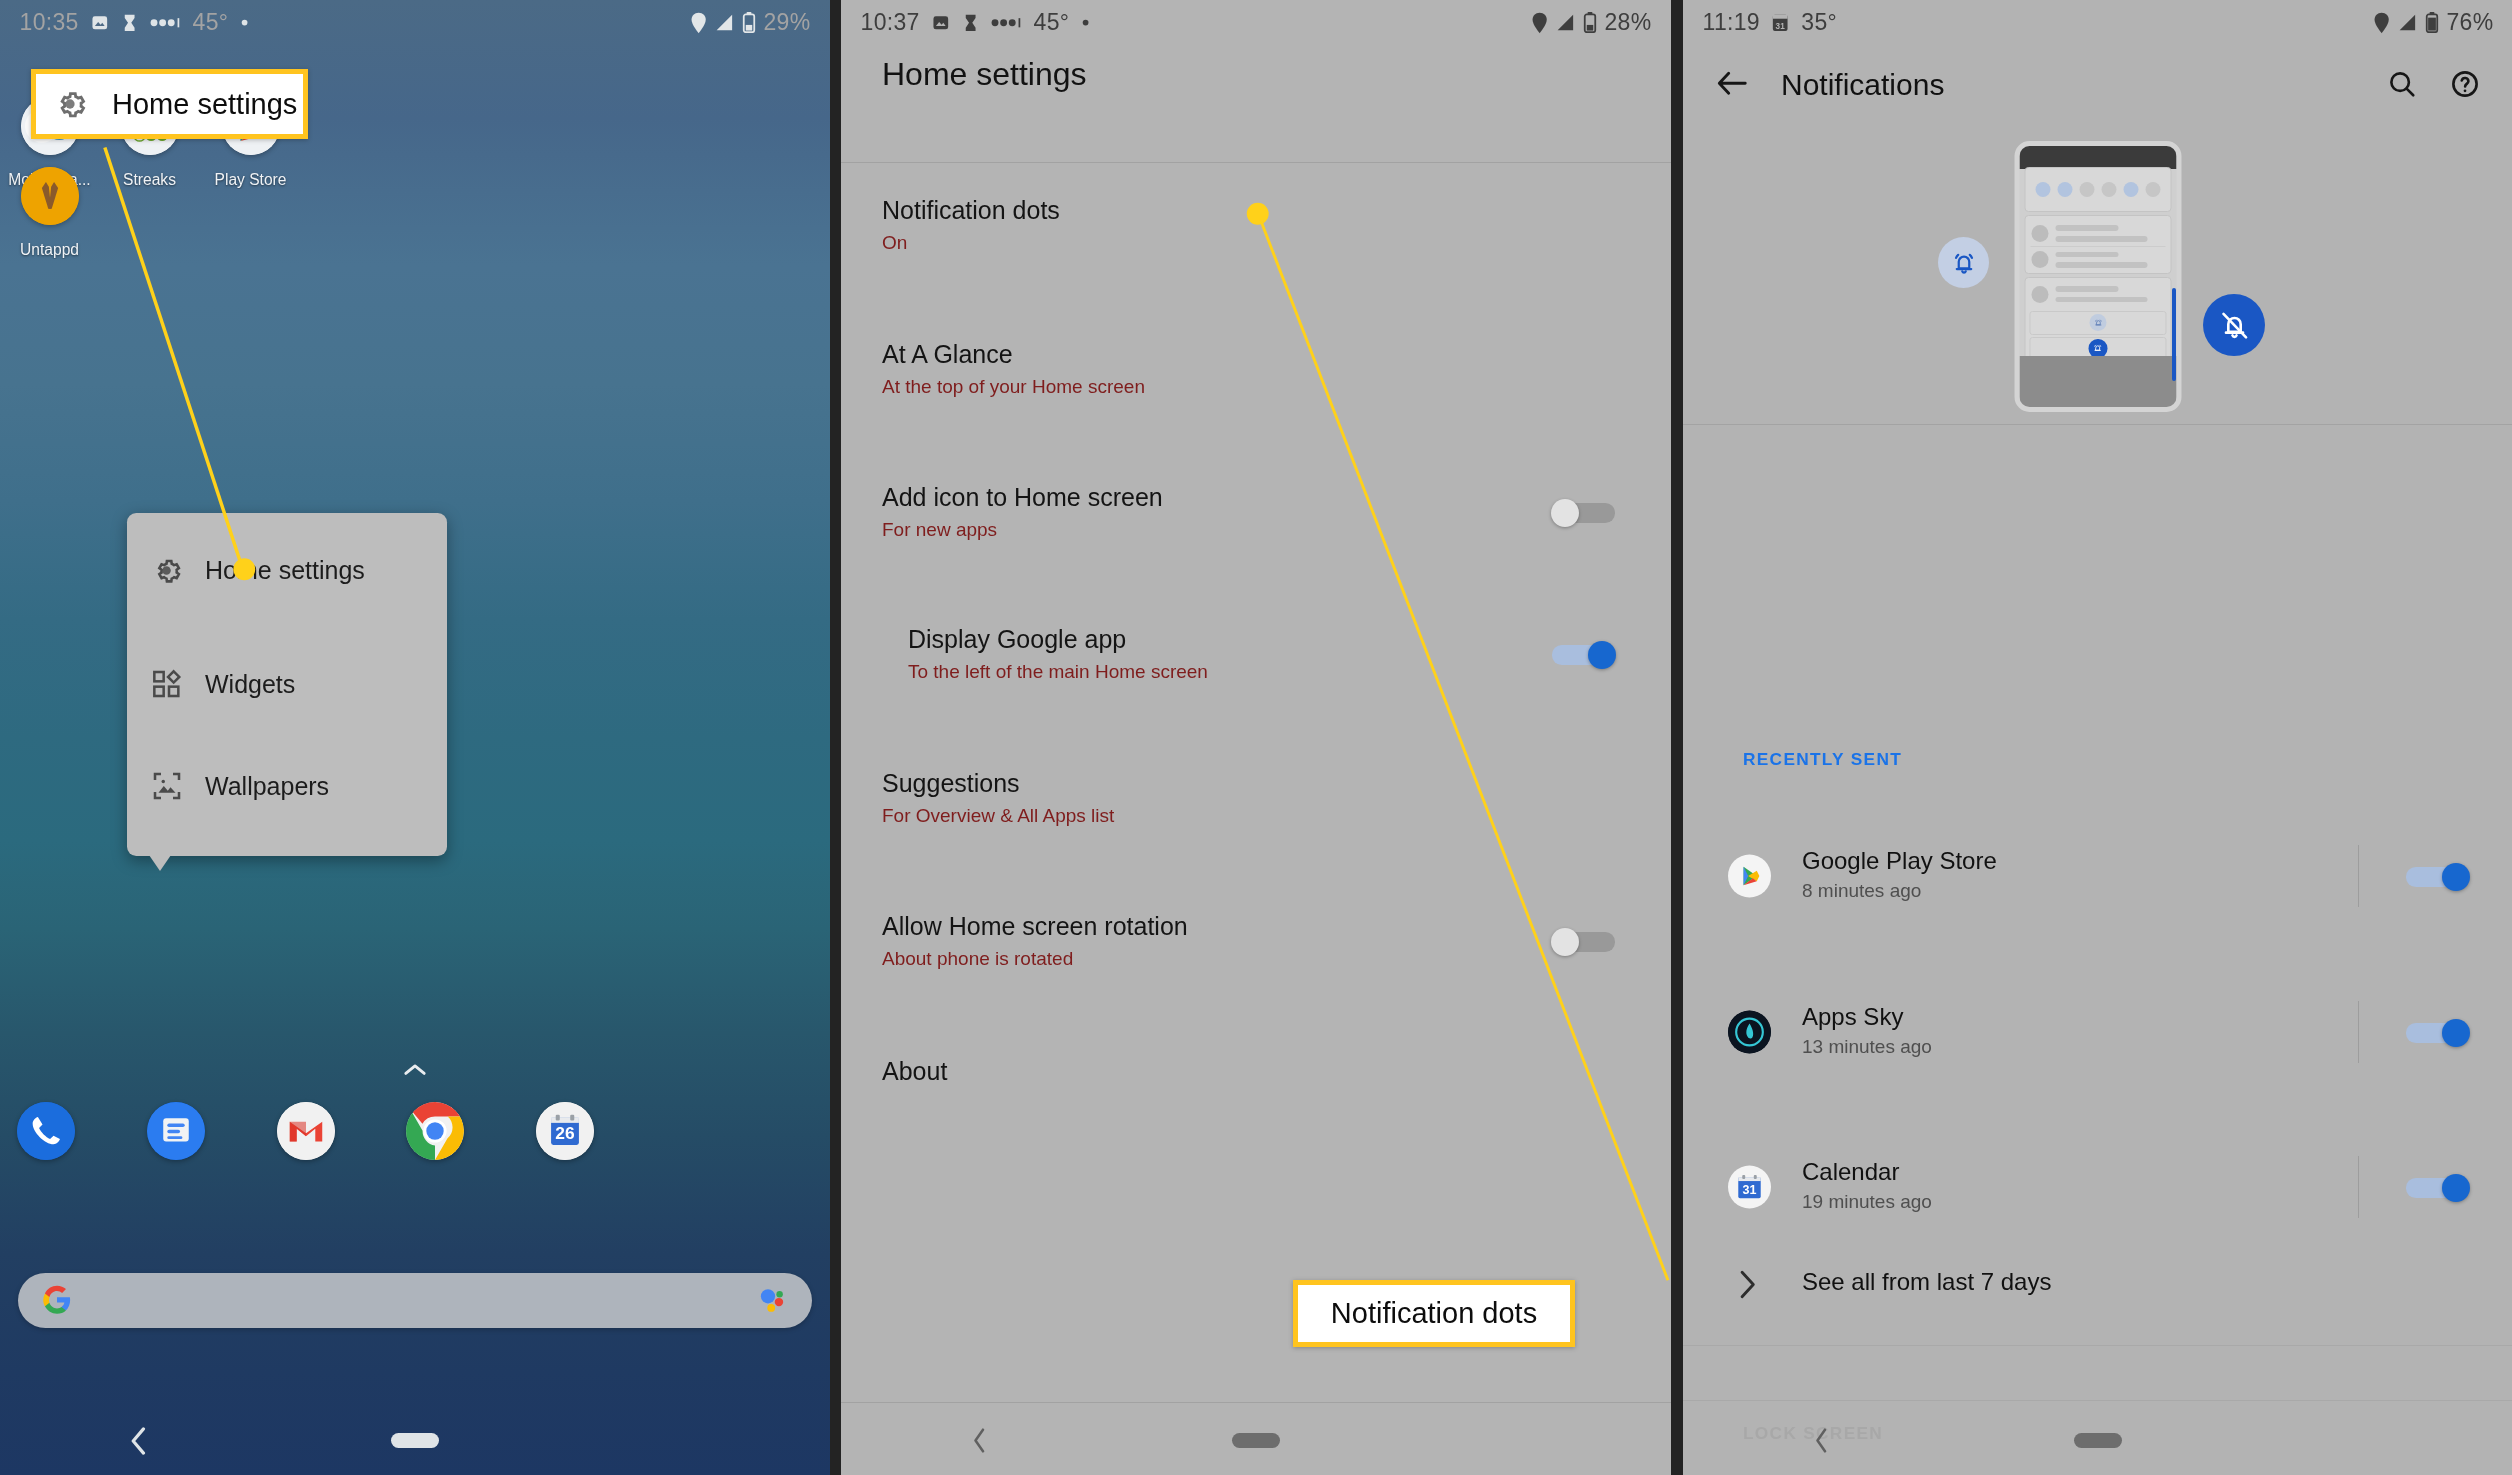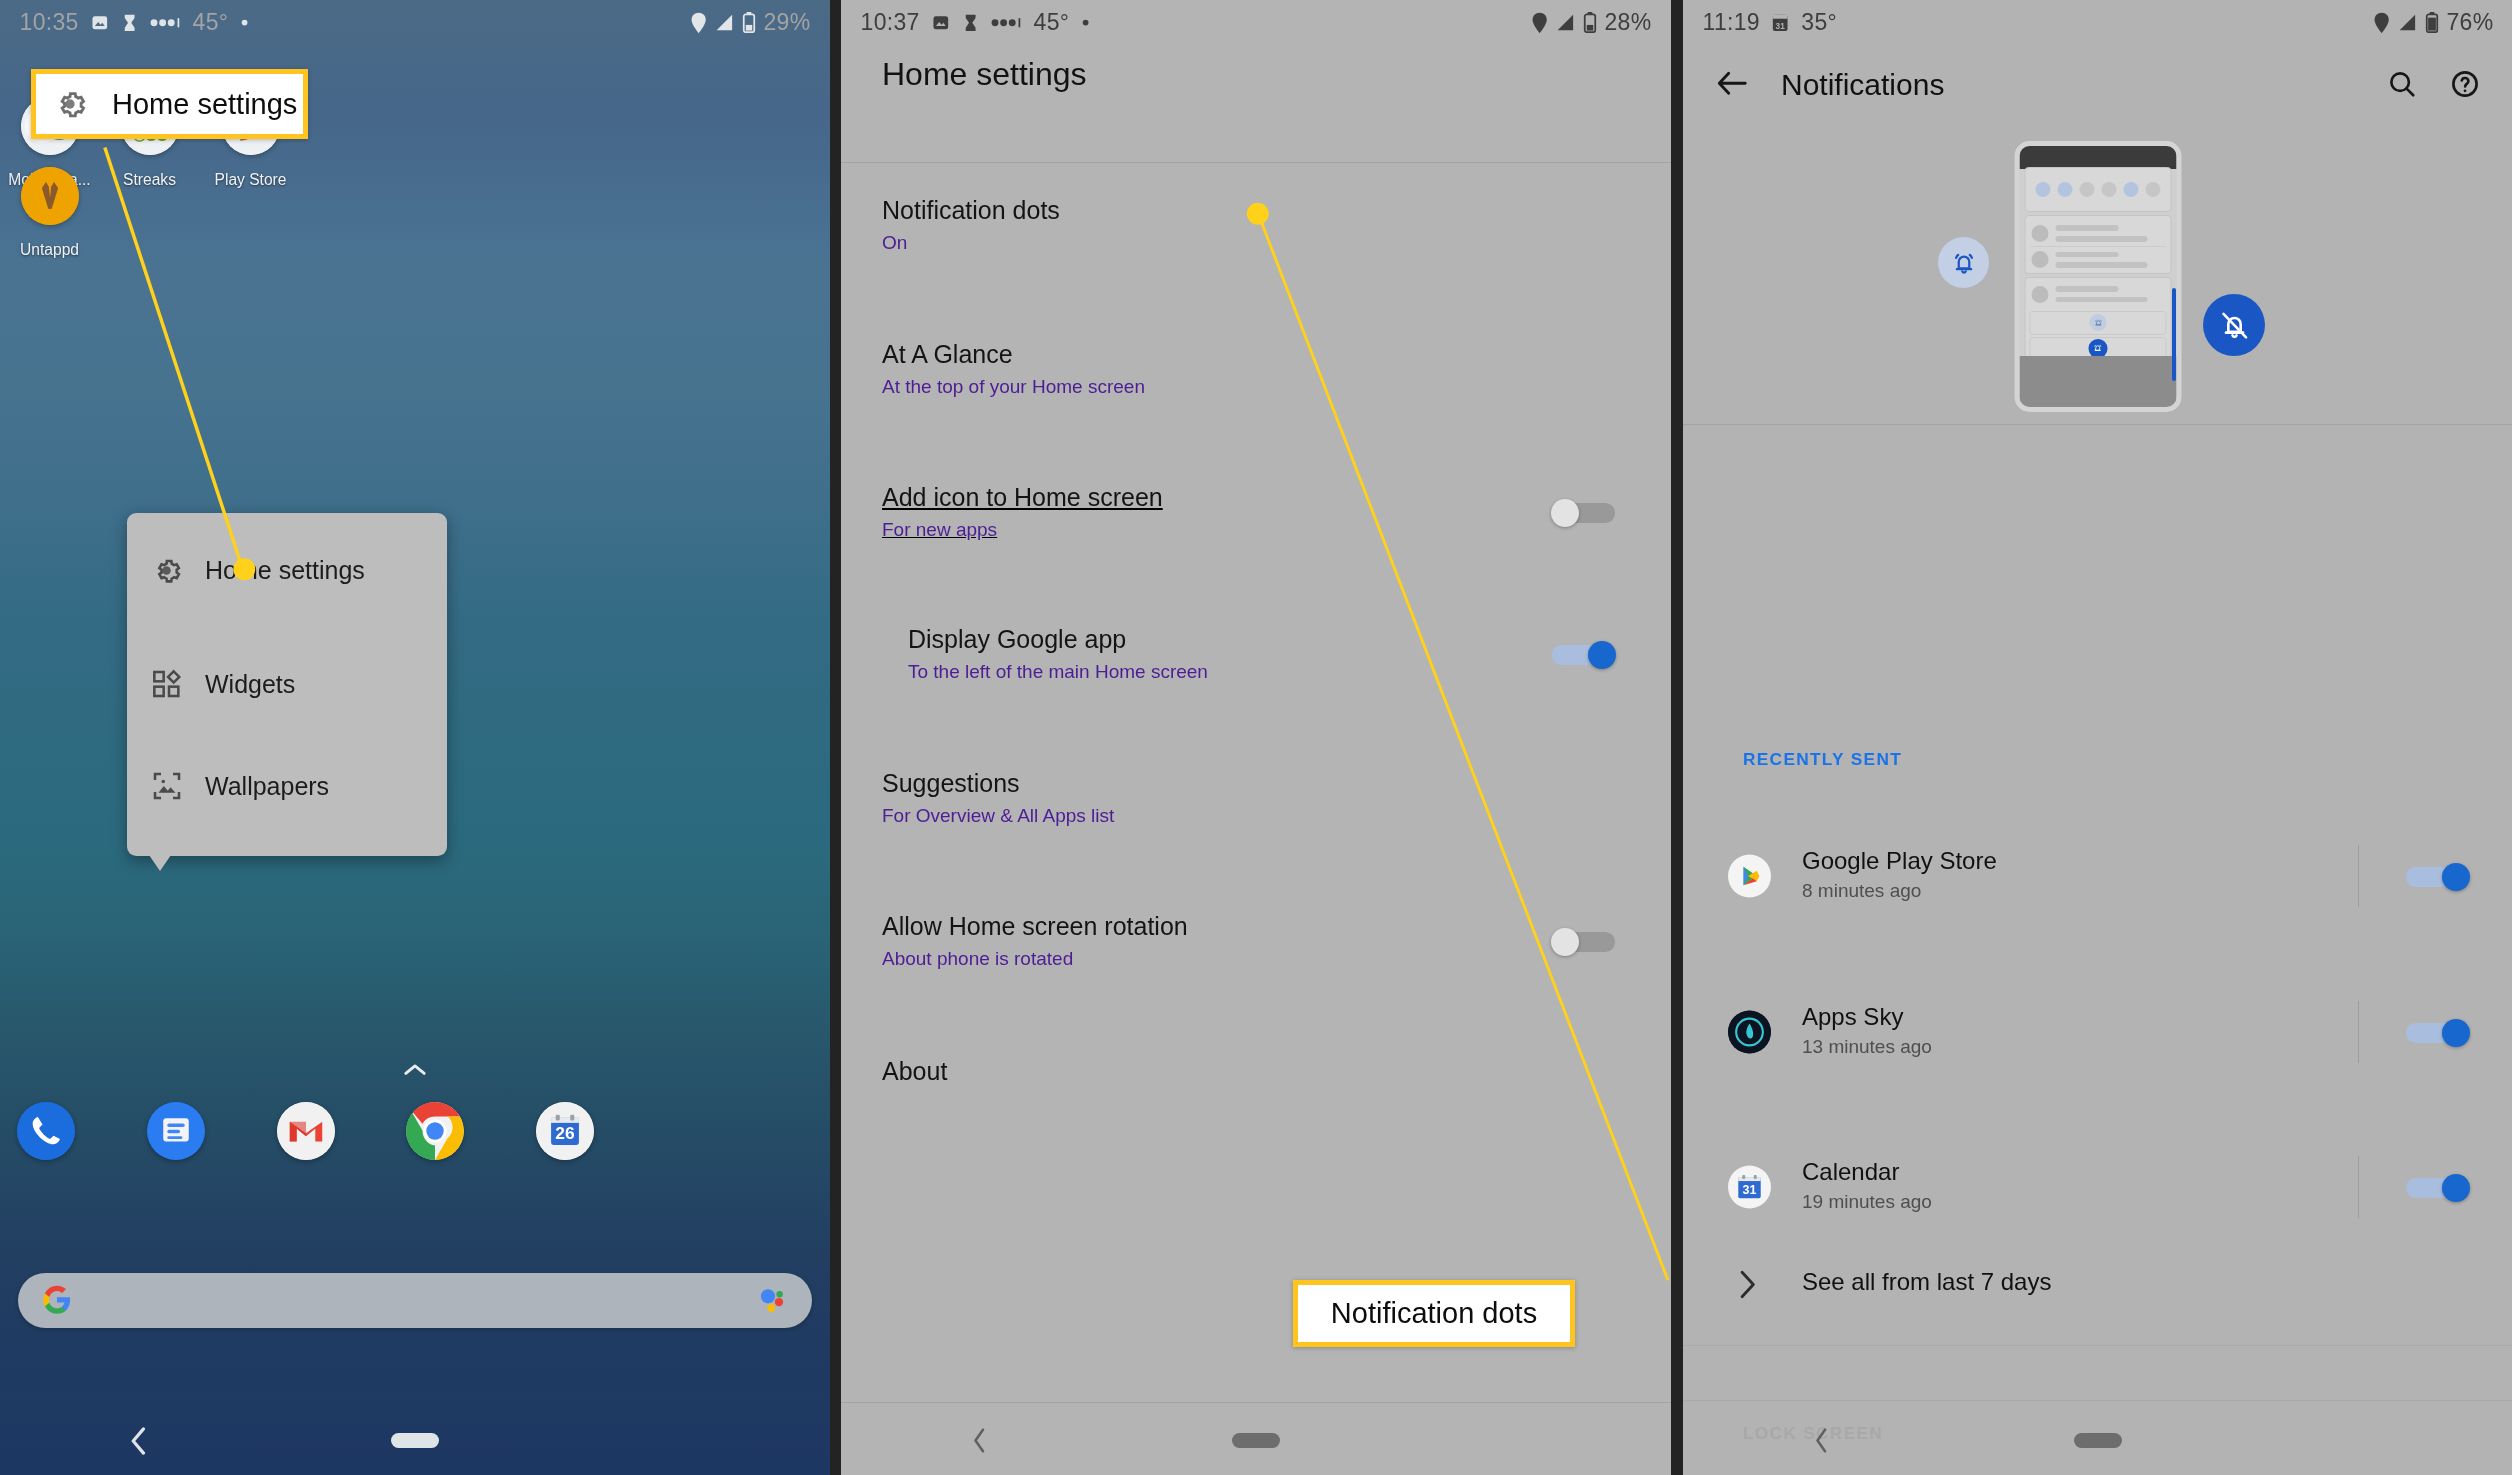--- a/index.html
+++ b/index.html
@@ -50,21 +50,21 @@
   .navbar{position:absolute;left:0;right:0;bottom:0;height:69px;display:flex;align-items:center;}
   .navbar .back{position:absolute;left:0;width:33.33%;display:flex;justify-content:center;}
   .navbar .pill{position:absolute;left:33.33%;width:33.33%;display:flex;justify-content:center;}
   .pillshape{width:48px;height:15px;border-radius:7.5px;}
 
   
   .p2title{position:absolute;left:41px;top:56px;font-size:32px;color:#121212;}
   .p2divider{position:absolute;left:0;right:0;height:1.2px;background:#a2a2a2;}
   .s-row{position:absolute;left:41px;}
   .s-title{font-size:25px;color:#141414;white-space:nowrap;}
-  .s-sub{font-size:19px;color:#4c1d95;margin-top:7px;white-space:nowrap;}
+  .s-sub{font-size:19px;color:#7f1d1d;margin-top:7px;white-space:nowrap;}
   .toggle{position:absolute;width:63px;height:26.5px;}
   .toggle .track{position:absolute;left:0;top:4px;width:63px;height:19.6px;border-radius:9.8px;}
   .toggle .knob{position:absolute;top:0;width:28px;height:28px;border-radius:50%;box-shadow:0 1.2px 3.5px rgba(0,0,0,.3);}
   .tg-off .track{background:#999999;} .tg-off .knob{left:-1.2px;background:#e3e3e3;}
   .tg-on  .track{background:#a9bede;} .tg-on  .knob{left:36px;background:#1767cf;}
 
   
   .p3-appbar{position:absolute;left:0;right:0;top:50px;height:69px;display:flex;align-items:center;padding:0 33px;box-sizing:border-box;}
   .p3-title{font-size:30px;color:#111;margin-left:33px;}
   .p3-actions{margin-left:auto;display:flex;align-items:center;gap:33px;}
@@ -393,21 +393,21 @@
     <div class="s-row" style="top:196px;">
       <div class="s-title">Notification dots</div>
       <div class="s-sub">On</div>
     </div>
 
     <div class="s-row" style="top:340px;">
       <div class="s-title">At A Glance</div>
       <div class="s-sub">At the top of your Home screen</div>
     </div>
 
-    <div class="s-row" style="top:483px;text-decoration:underline;">
+    <div class="s-row" style="top:483px;">
       <div class="s-title">Add icon to Home screen</div>
       <div class="s-sub">For new apps</div>
     </div>
     <div class="toggle tg-off" style="left:711px;top:499px;">
       <div class="track"></div>
         <div class="knob"></div>
     </div>
 
     <div class="s-row" style="top:625px;margin-left:26px;">
       <div class="s-title">Display Google app</div>

